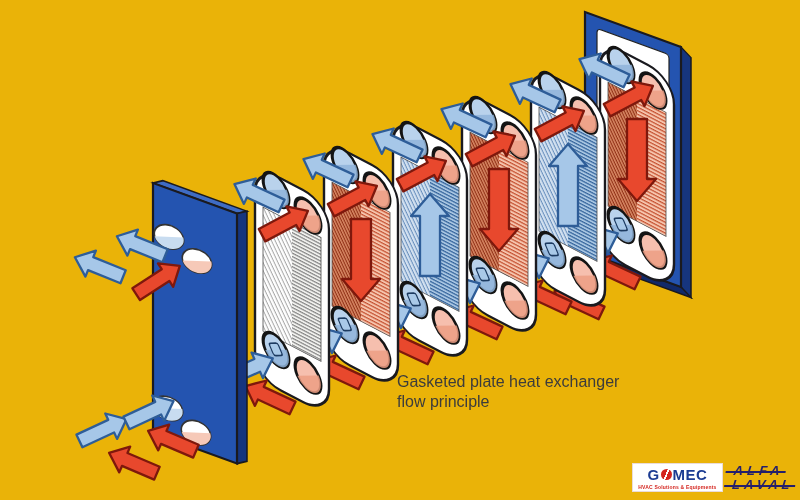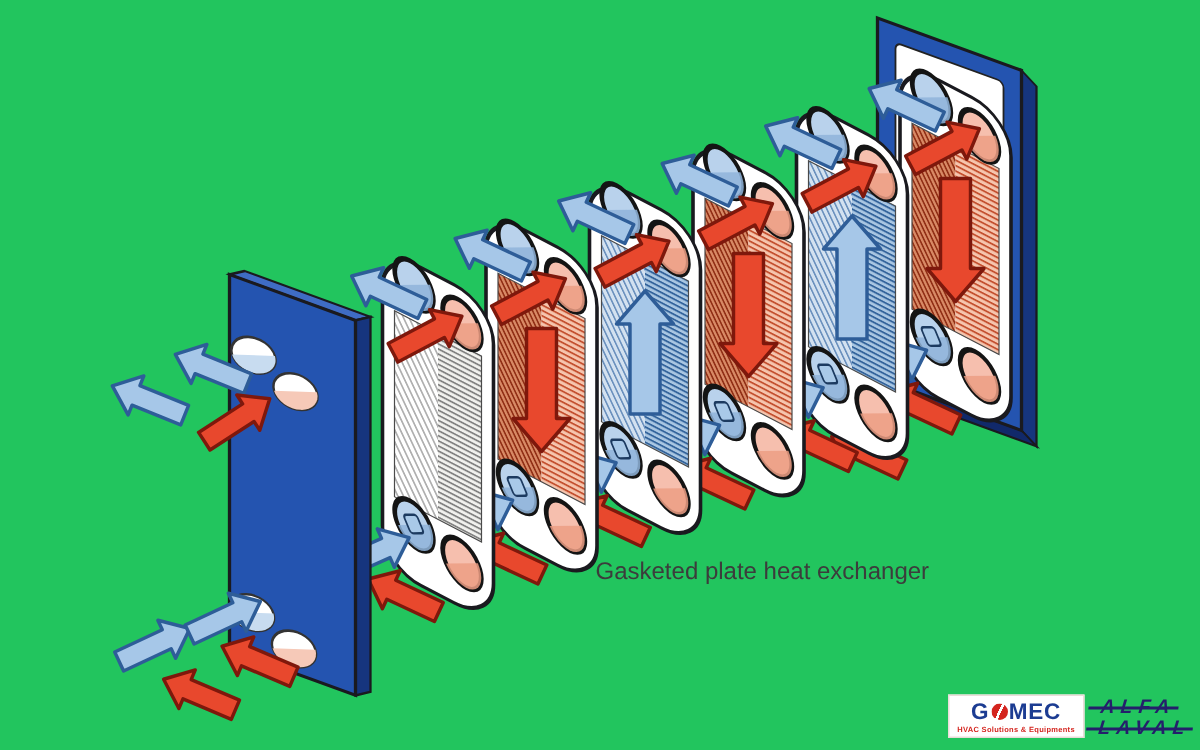--- a/index.html
+++ b/index.html
@@ -1,16 +1,16 @@
 <!DOCTYPE html>
 <html><head>
 <meta charset="utf-8">
 <style>
   html,body{margin:0;padding:0;}
-  #root{position:relative;width:800px;height:500px;background:#22c55e;overflow:hidden;
+  #root{position:relative;width:800px;height:500px;background:#eab308;overflow:hidden;
         font-family:"Liberation Sans",sans-serif;}
   #diagram-svg{position:absolute;left:0;top:0;}
   #caption{position:absolute;left:397px;top:372px;font-size:16px;line-height:20px;
            color:#3c3c3c;z-index:5;}
   #logos{position:absolute;right:6px;bottom:8px;display:flex;align-items:center;gap:10px;z-index:5;}
   .gomec-box{background:#fff;border:1px solid #eadcd8;padding:2px 5px 1px 5px;text-align:center;}
   .gomec-row{display:flex;align-items:center;justify-content:center;gap:1px;}
   .gomec-txt{font-weight:800;font-size:15px;letter-spacing:.5px;color:#1c3c92;}
   .gomec-globe{display:inline-block;width:11px;height:11px;border-radius:50%;
      background:linear-gradient(115deg, rgba(0,0,0,0) 44%, #fff 44%, #fff 56%, rgba(0,0,0,0) 56%), #d4251f;}
@@ -269,20 +269,21 @@
           <path d="M-26,-7 L9,-7 L9,-14 L26,0 L9,14 L9,7 L-26,7 Z" transform="translate(103,430) rotate(-25)" fill="#a6c7e8" stroke="#2e5d98" stroke-width="2.3" stroke-linejoin="round"></path>
           <path d="M-26,-7 L9,-7 L9,-14 L26,0 L9,14 L9,7 L-26,7 Z" transform="translate(150,412) rotate(-25)" fill="#a6c7e8" stroke="#2e5d98" stroke-width="2.3" stroke-linejoin="round"></path>
           <path d="M-26,-7 L9,-7 L9,-14 L26,0 L9,14 L9,7 L-26,7 Z" transform="translate(172,441) rotate(203)" fill="#e8482d" stroke="#7e180c" stroke-width="2.3" stroke-linejoin="round"></path>
           <path d="M-26,-7 L9,-7 L9,-14 L26,0 L9,14 L9,7 L-26,7 Z" transform="translate(133,463) rotate(203)" fill="#e8482d" stroke="#7e180c" stroke-width="2.3" stroke-linejoin="round"></path>
         </g>
       </g>
     </svg>
 
   <div id="caption">
     <div>Gasketed plate heat exchanger</div>
+    <div>flow principle</div>
   </div>
 
   <div id="logos">
     <div class="gomec-box">
       <div class="gomec-row">
         <span class="gomec-txt">G</span>
         <span class="gomec-globe"></span>
         <span class="gomec-txt">MEC</span>
       </div>
       <div class="gomec-tag">HVAC Solutions &amp; Equipments</div>

